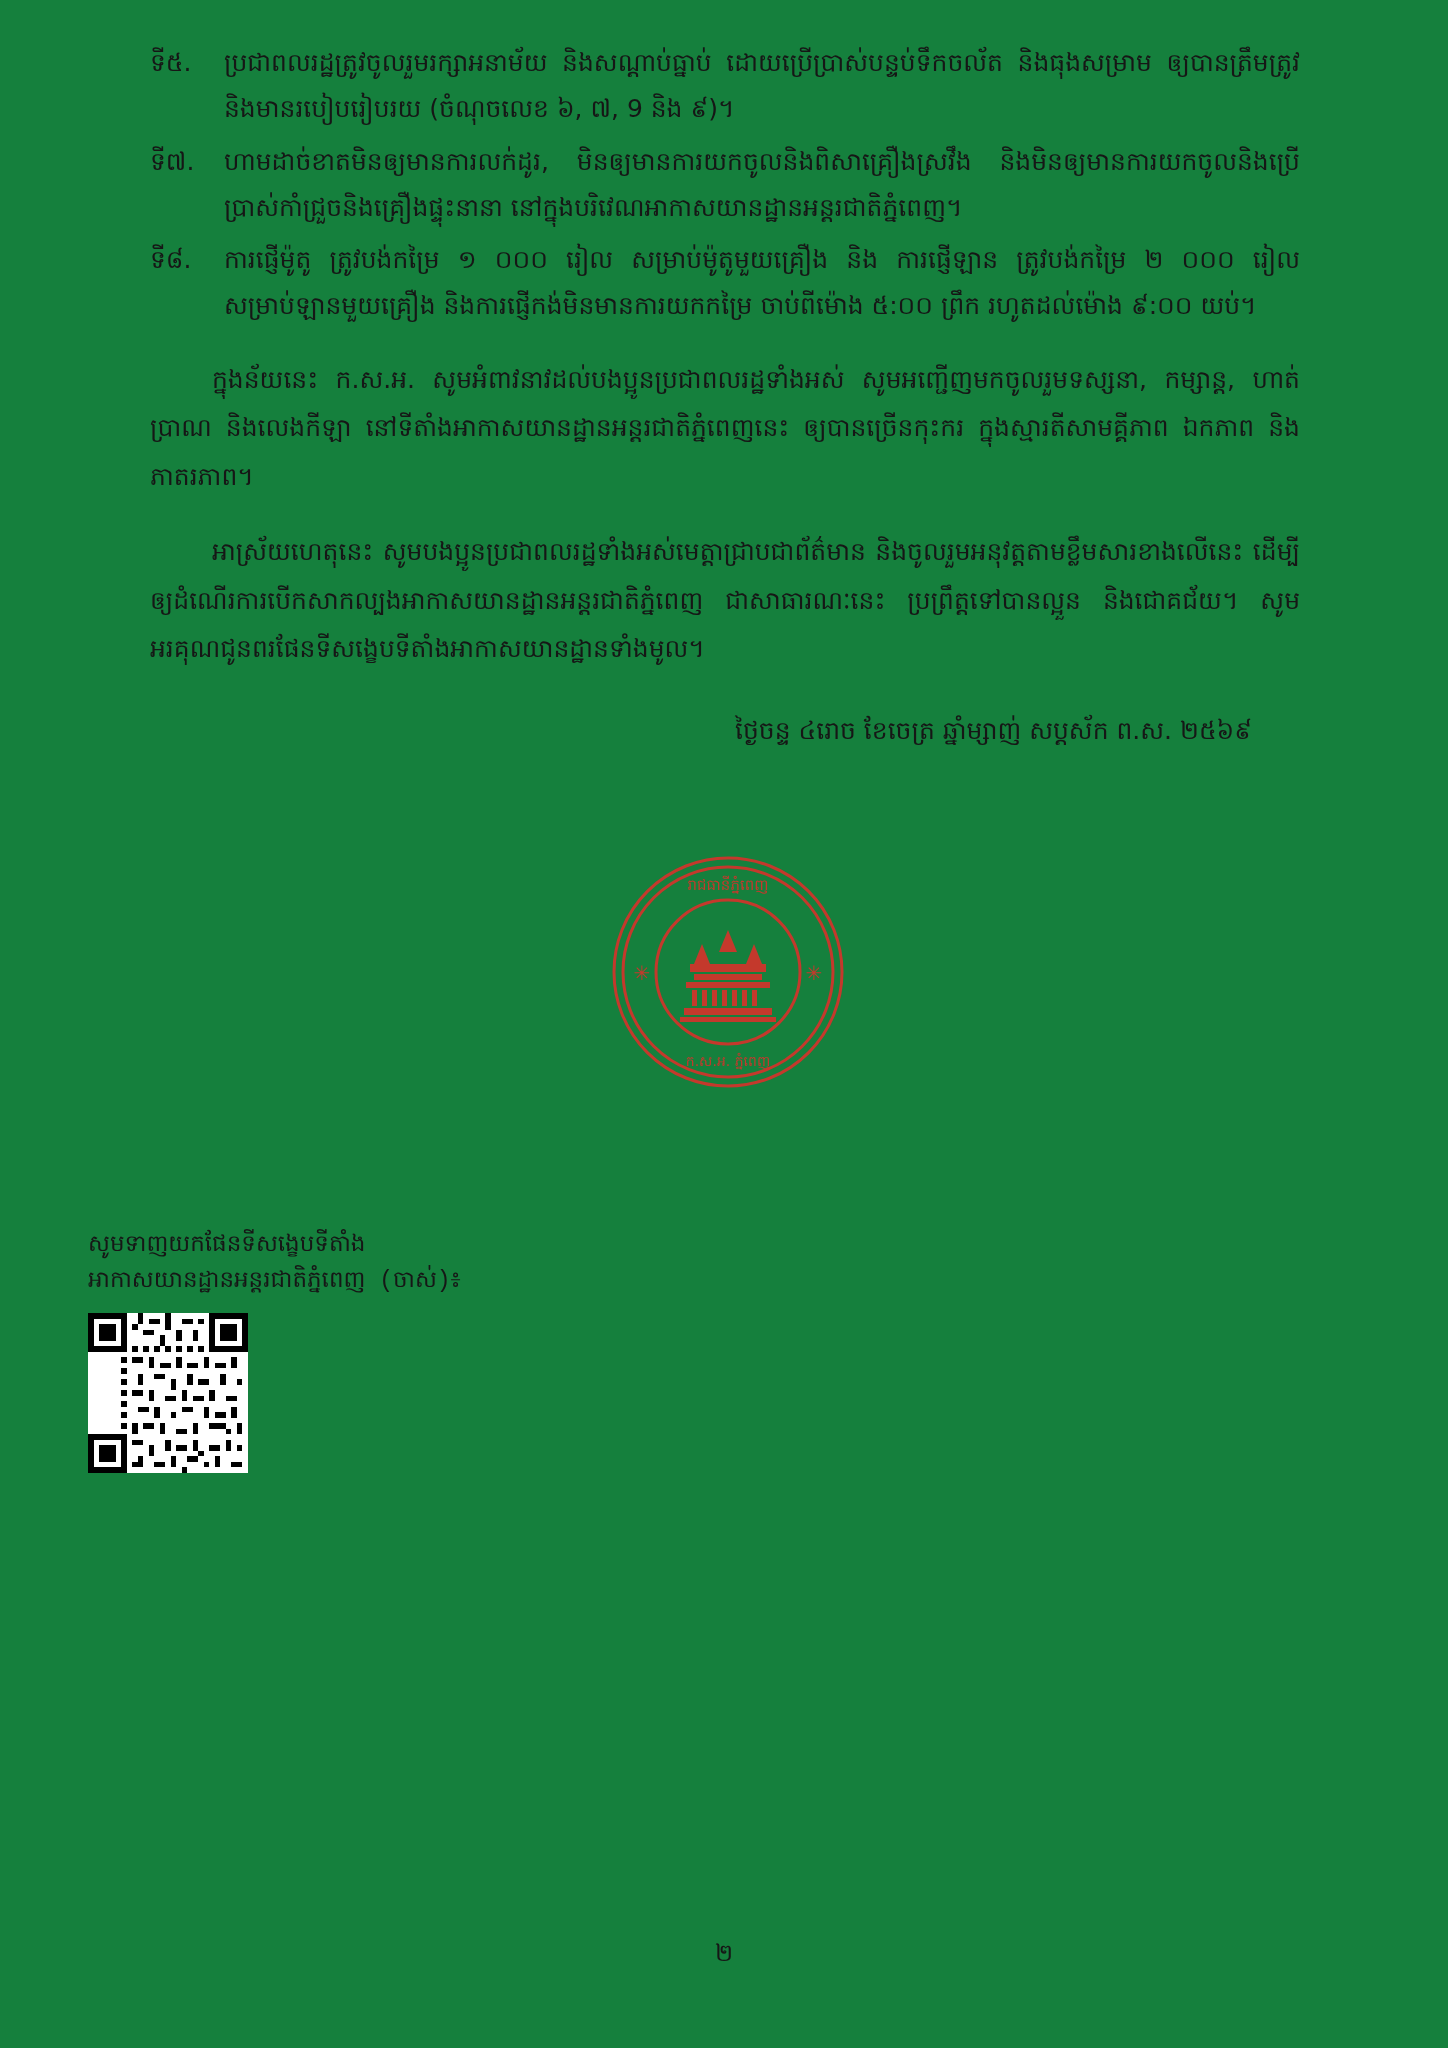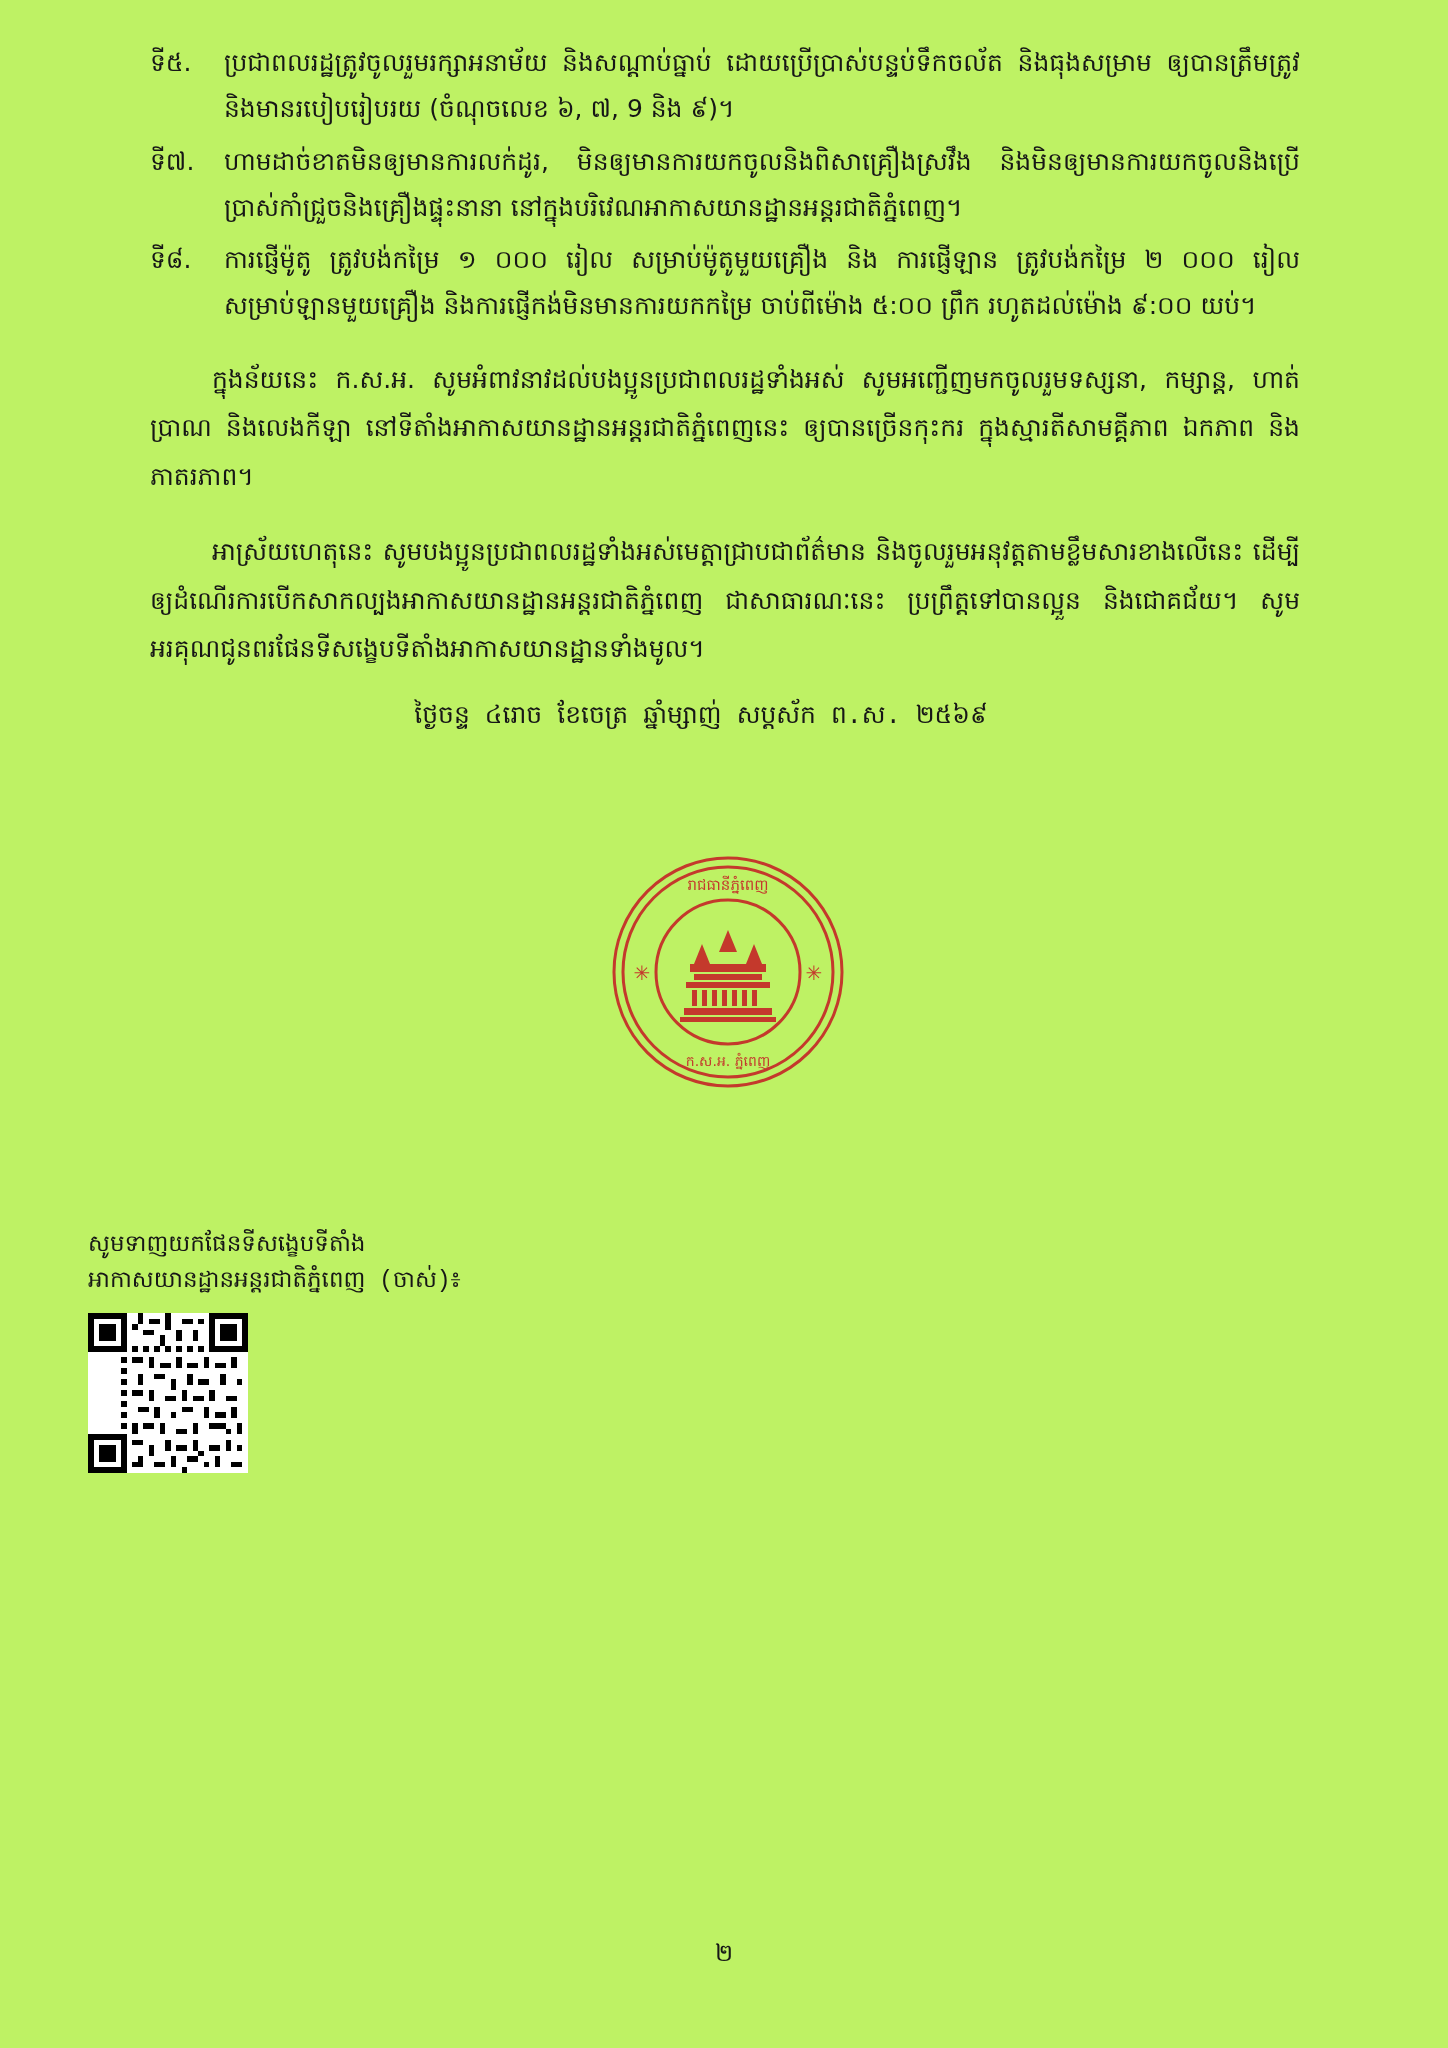--- a/index.html
+++ b/index.html
@@ -11,21 +11,21 @@
     width: 1448px;
     height: 2048px;
     position: relative;
     font-family: "DejaVu Sans", sans-serif;
     color: #161616;
     overflow: hidden;
   }
   .page {
     position: absolute;
     inset: 0;
-    background: #bef264;
+    background: #15803d;
   }
   .content {
     position: absolute;
     left: 150px;
     top: 40px;
     width: 1150px;
   }
 
   
   .clause {
@@ -51,26 +51,25 @@
   .para {
     font-size: 25px;
     line-height: 1.95;
     text-align: justify;
     text-indent: 62px;
     margin-top: 26px;
   }
 
   
   .dateblock {
-    margin-top: 20px;
-    text-align: center;
+    margin-top: 34px;
+    text-align: right;
     font-size: 25px;
     line-height: 1.85;
     padding-right: 48px;
-    font-family: Liberation Mono, monospace;
   }
 
   
   .seal-wrap {
     position: absolute;
     left: 608px;
     top: 852px;
     width: 240px;
     height: 240px;
     pointer-events: none;

